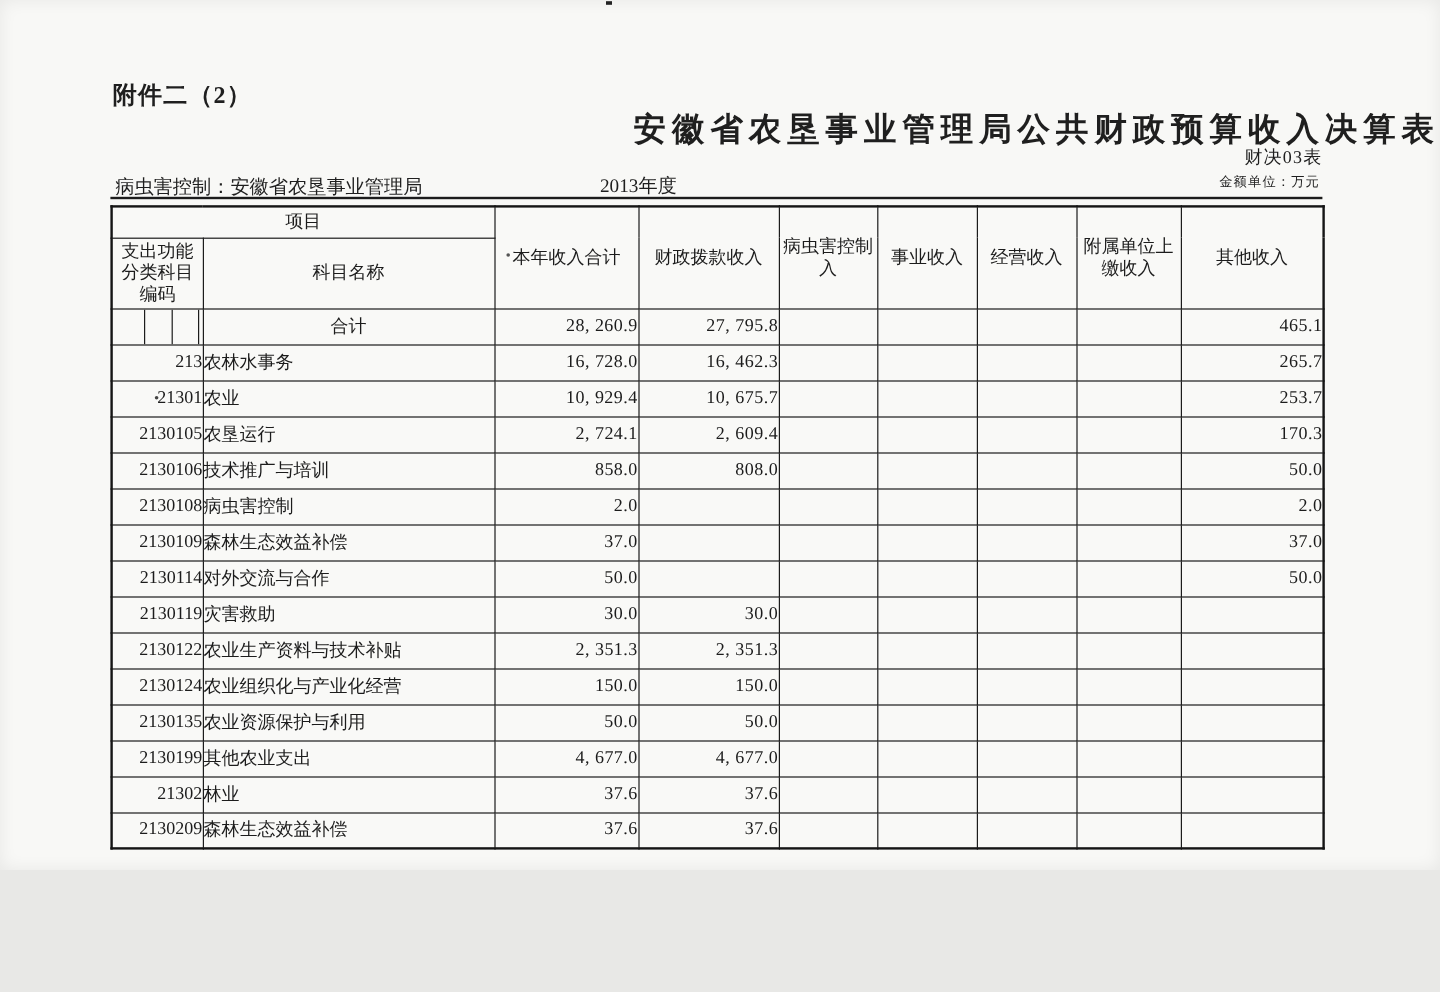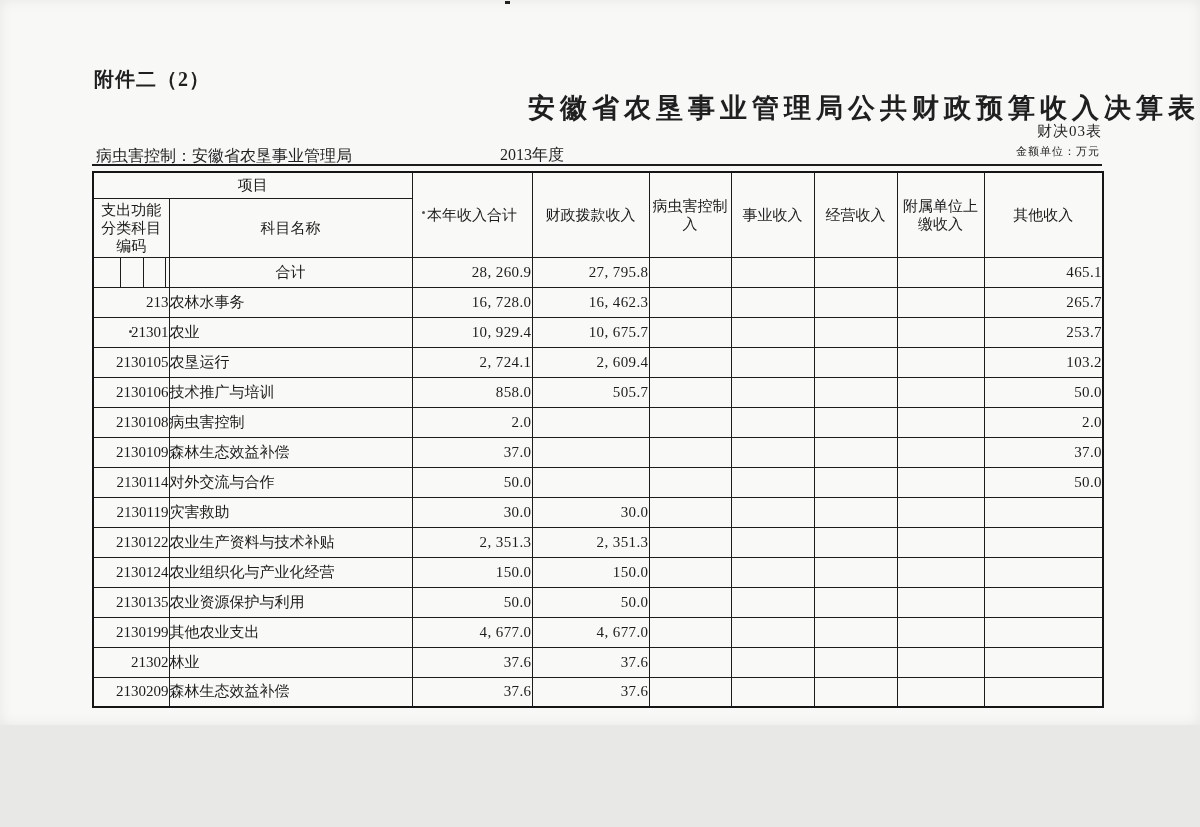--- a/index.html
+++ b/index.html
@@ -191,27 +191,27 @@
         </tr>
         <tr>
           <td class="code">2130105</td>
           <td class="name indent">农垦运行</td>
           <td class="num">2, 724.1</td>
           <td class="num">2, 609.4</td>
           <td class="num"></td>
           <td class="num"></td>
           <td class="num"></td>
           <td class="num"></td>
-          <td class="num">103.2</td>
+          <td class="num">170.3</td>
         </tr>
         <tr>
           <td class="code">2130106</td>
           <td class="name indent">技术推广与培训</td>
           <td class="num">858.0</td>
-          <td class="num">505.7</td>
+          <td class="num">808.0</td>
           <td class="num"></td>
           <td class="num"></td>
           <td class="num"></td>
           <td class="num"></td>
           <td class="num">50.0</td>
         </tr>
         <tr>
           <td class="code">2130108</td>
           <td class="name indent">病虫害控制</td>
           <td class="num">2.0</td>

